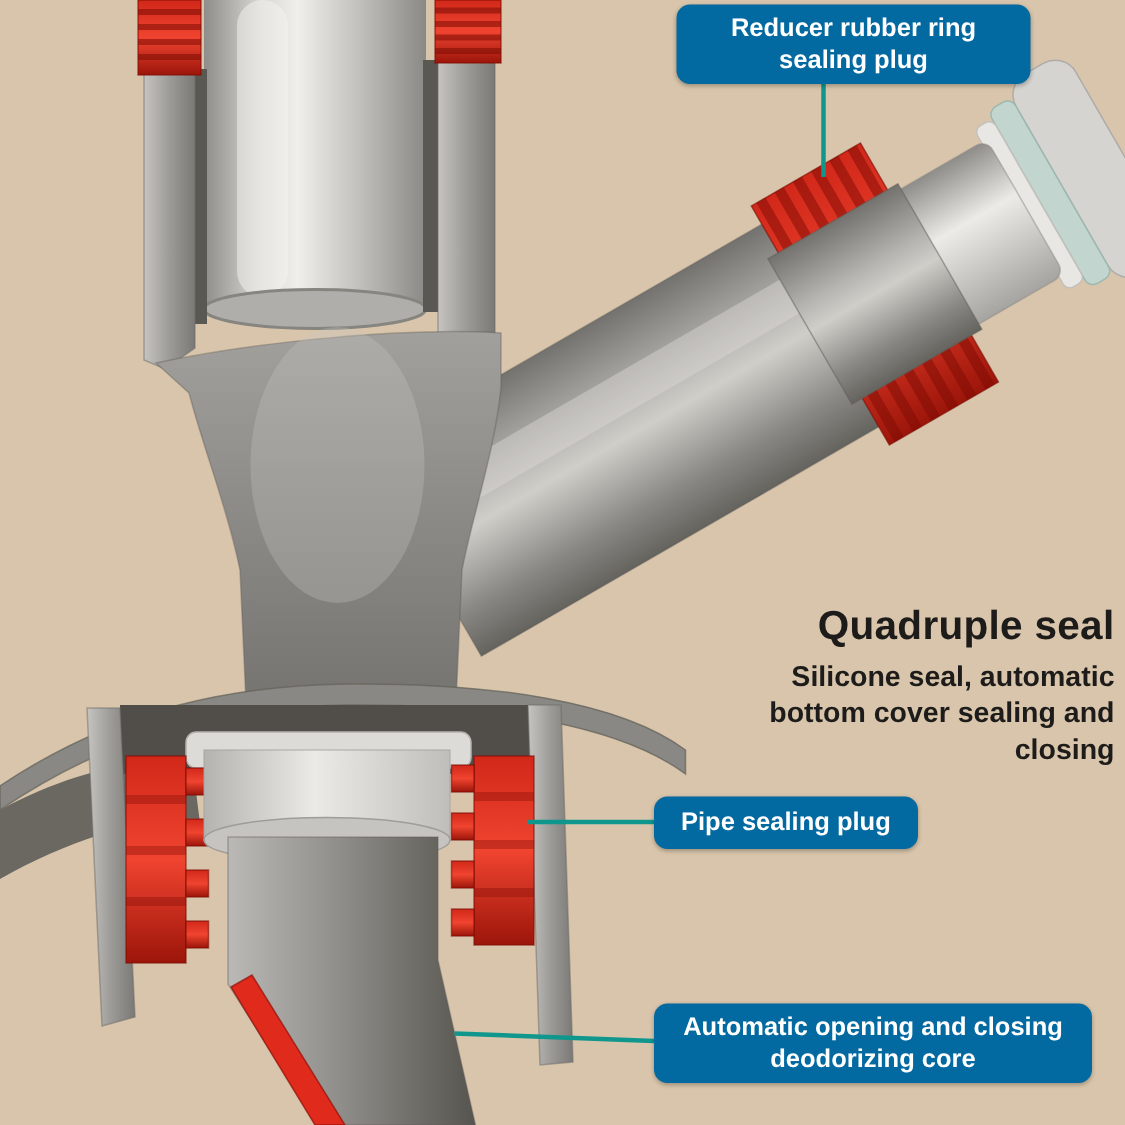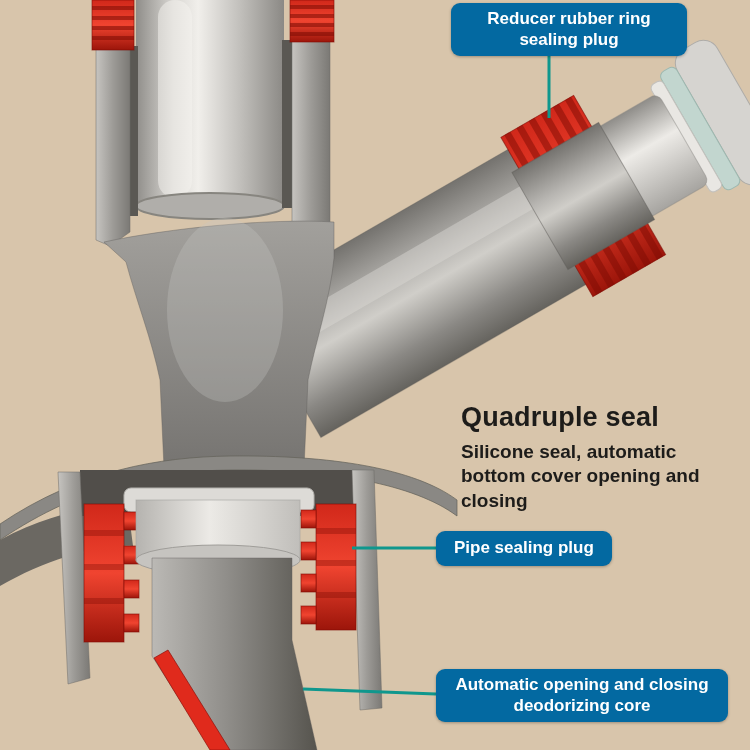--- a/index.html
+++ b/index.html
@@ -16,21 +16,21 @@
     text-align:center;border-radius:9px;
     padding:6px 10px;box-sizing:border-box;
     box-shadow:0 1px 3px rgba(0,0,0,.28);
     z-index:3;
   }
   #badge-reducer{left:451px;top:3px;width:236px;}
   #badge-pipe-seal{left:436px;top:531px;padding:7px 18px;}
   #badge-deodorizing{left:436px;top:669px;width:292px;}
   #heading{
     position:absolute;left:461px;top:402px;width:282px;
-    text-align:left;color:#1d1c1a;z-index:3;
+    text-align:right;color:#1d1c1a;z-index:3;
   }
   #heading .title{font-size:27px;font-weight:600;letter-spacing:.2px;}
   #heading .subtitle{margin-top:7px;font-size:19px;font-weight:600;line-height:1.28;}
 </style>
 </head>
 <body>
 
 <div id="stage">
 
   <svg id="illustration" viewBox="0 0 750 750" xmlns="http://www.w3.org/2000/svg">
@@ -185,16 +185,16 @@
   </svg>
 
   <div class="badge" id="badge-reducer">Reducer rubber ring sealing plug</div>
 
   <div class="badge" id="badge-deodorizing">Automatic opening and closing deodorizing core</div>
 
   <div class="badge" id="badge-pipe-seal">Pipe sealing plug</div>
 
   <div id="heading">
     <div class="title">Quadruple seal</div>
-    <div class="subtitle">Silicone seal, automatic bottom cover opening and closing</div>
+    <div class="subtitle">Silicone seal, automatic bottom cover sealing and closing</div>
   </div>
 
 </div>
 
 </body></html>

